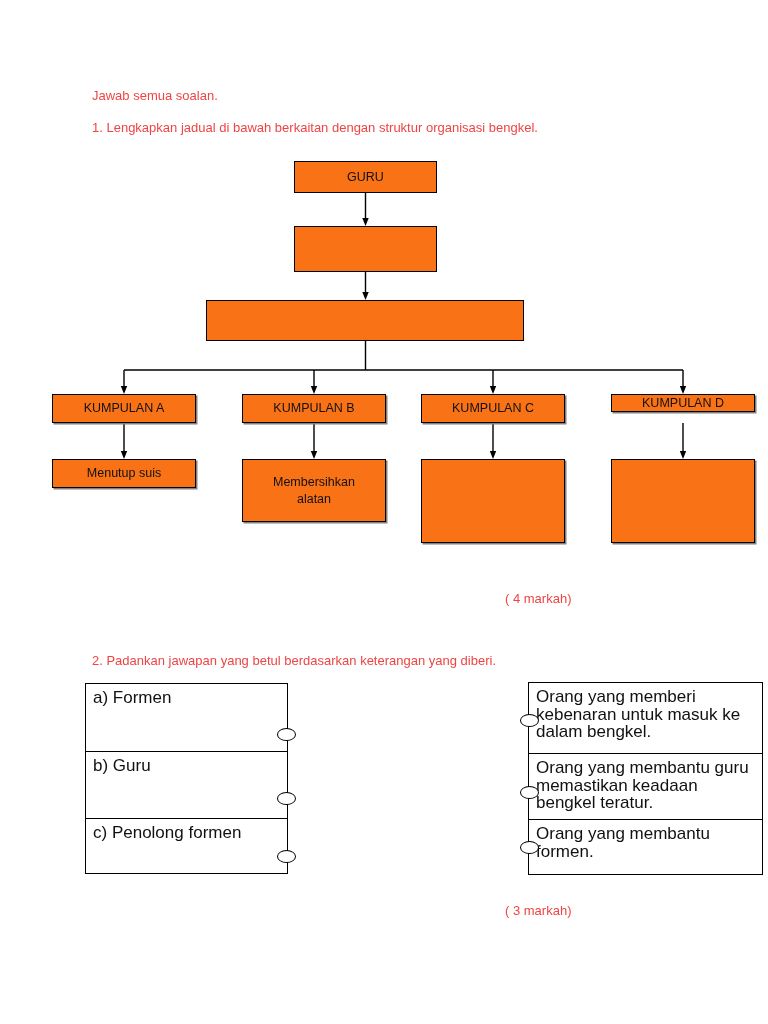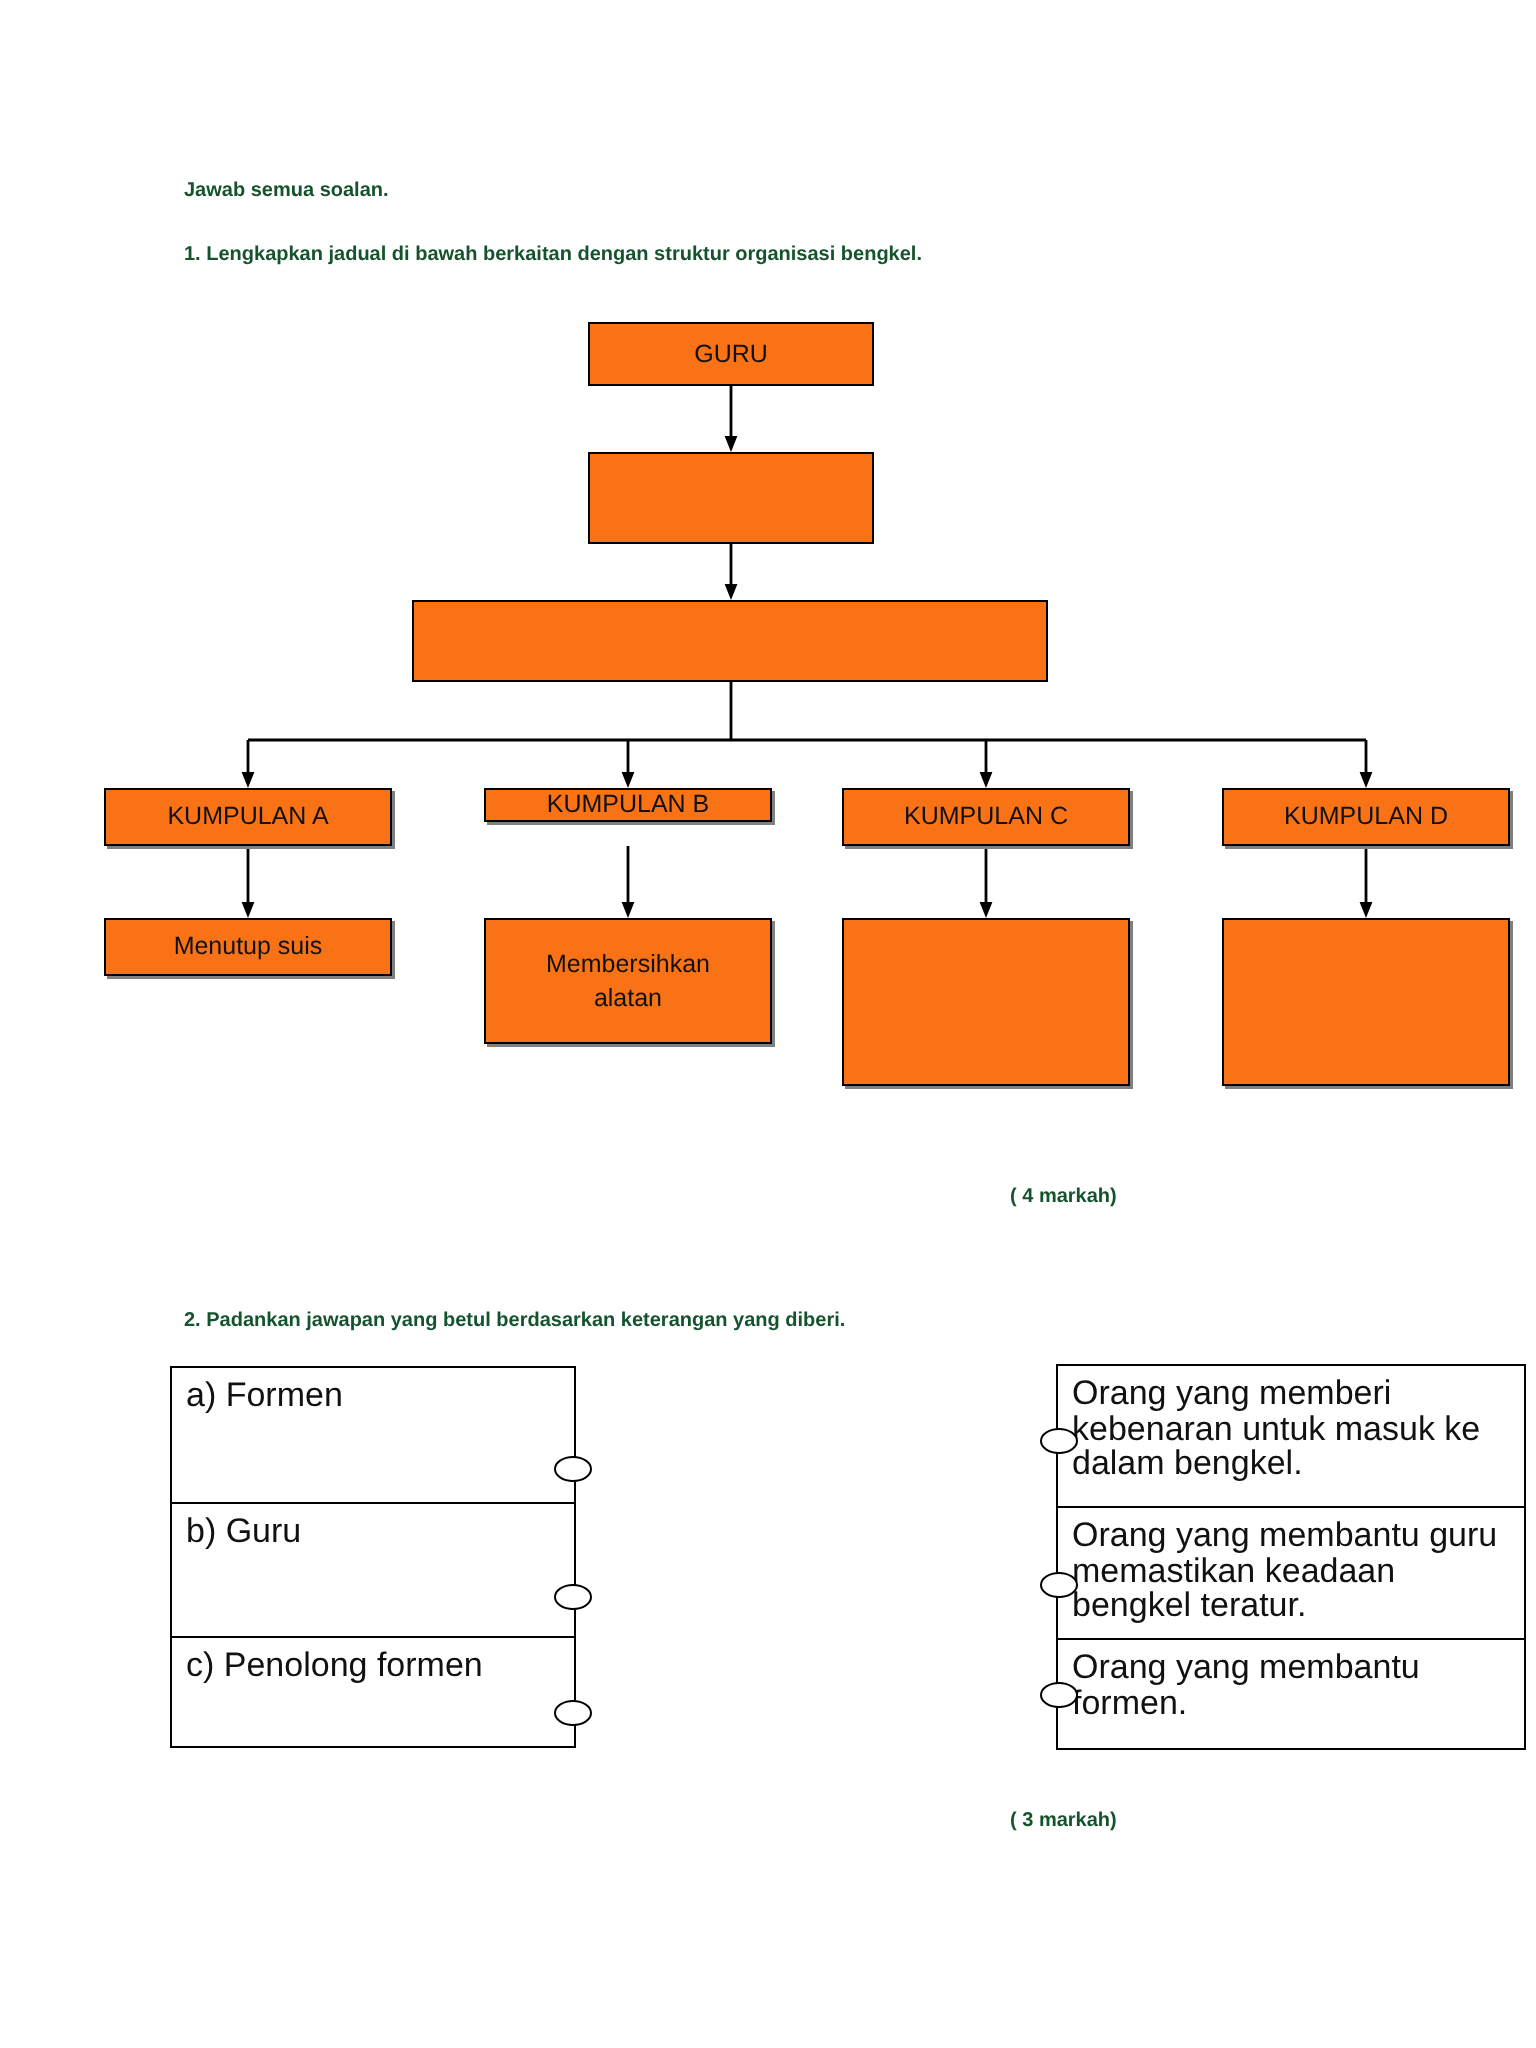--- a/index.html
+++ b/index.html
@@ -18,25 +18,24 @@
   .page {
     position: absolute;
     left: 0; top: 0;
     width: 768px;
     height: 1024px;
   }
 
   
   .txt {
     position: absolute;
-    font-size: 10px;
+    font-size: 13px;
     line-height: 16px;
-    color: #14532d;
+    color: #ef4444;
     white-space: pre;
-    font-weight: bold;
   }
   #intro-line   { left: 92px;  top: 88px;  }
   #q1-line      { left: 92px;  top: 120px; }
   #q1-marks     { left: 505px; top: 591px; }
   #q2-line      { left: 92px;  top: 653px; text-align: center; }
   #q2-marks     { left: 505px; top: 903px; }
 
   
   .chart { position: absolute; left: 0; top: 0; width: 768px; height: 620px; }
 
@@ -57,23 +56,23 @@
   .node.shadow {
     box-shadow: 1.5px 1.5px 0 0 #808080;
   }
 
   
   #node-guru      { left: 294px; top: 161px; width: 143px; height: 32px; }
   #node-blank-1   { left: 294px; top: 226px; width: 143px; height: 46px; }
   #node-blank-2   { left: 206px; top: 300px; width: 318px; height: 41px; }
 
   #node-kump-a    { left: 52px;  top: 394px; width: 144px; height: 29px; }
-  #node-kump-b    { left: 242px; top: 394px; width: 144px; height: 17px; }
+  #node-kump-b    { left: 242px; top: 394px; width: 144px; height: 29px; }
   #node-kump-c    { left: 421px; top: 394px; width: 144px; height: 29px; }
-  #node-kump-d    { left: 611px; top: 394px; width: 144px; height: 29px; }
+  #node-kump-d    { left: 611px; top: 394px; width: 144px; height: 18px; }
 
   #node-task-a    { left: 52px;  top: 459px; width: 144px; height: 29px; }
   #node-task-b    { left: 242px; top: 459px; width: 144px; height: 63px; }
   #node-task-c    { left: 421px; top: 459px; width: 144px; height: 84px; }
   #node-task-d    { left: 611px; top: 459px; width: 144px; height: 84px; }
 
   
   #connectors {
     position: absolute;
     left: 0; top: 0;

